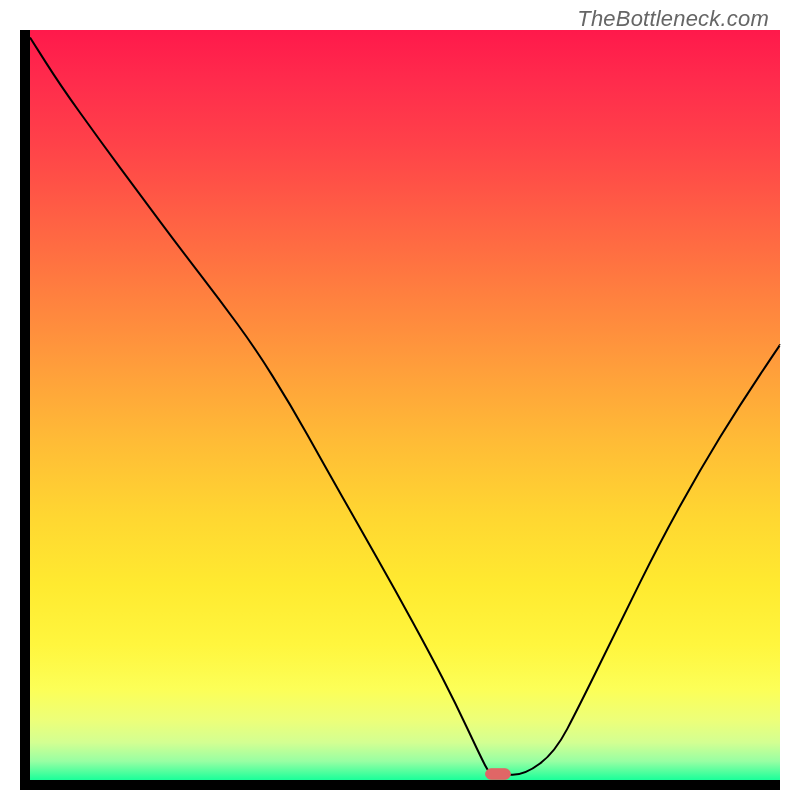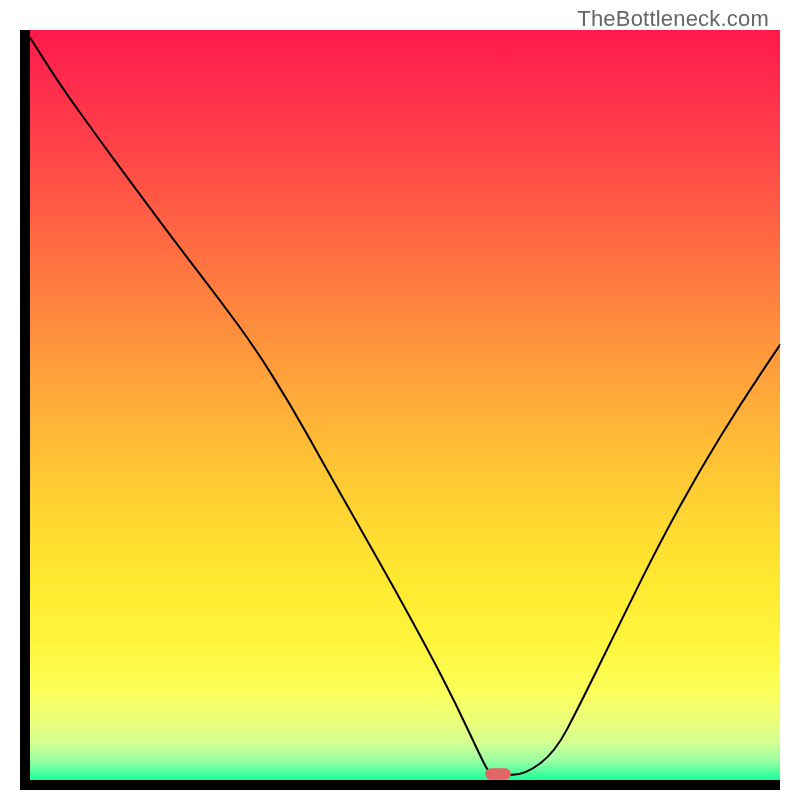--- a/index.html
+++ b/index.html
@@ -7,20 +7,21 @@
     padding: 0;
     width: 800px;
     height: 800px;
     background: #ffffff;
     font-family: Arial, Helvetica, sans-serif;
   }
   .frame {
     position: relative;
     width: 779px;
     height: 800px;
+    font-style: italic;
   }
   .watermark {
     position: absolute;
     top: 6px;
     right: 10px;
     font-size: 22px;
     font-weight: 400;
     color: #666666;
     letter-spacing: 0.2px;
     z-index: 5;

